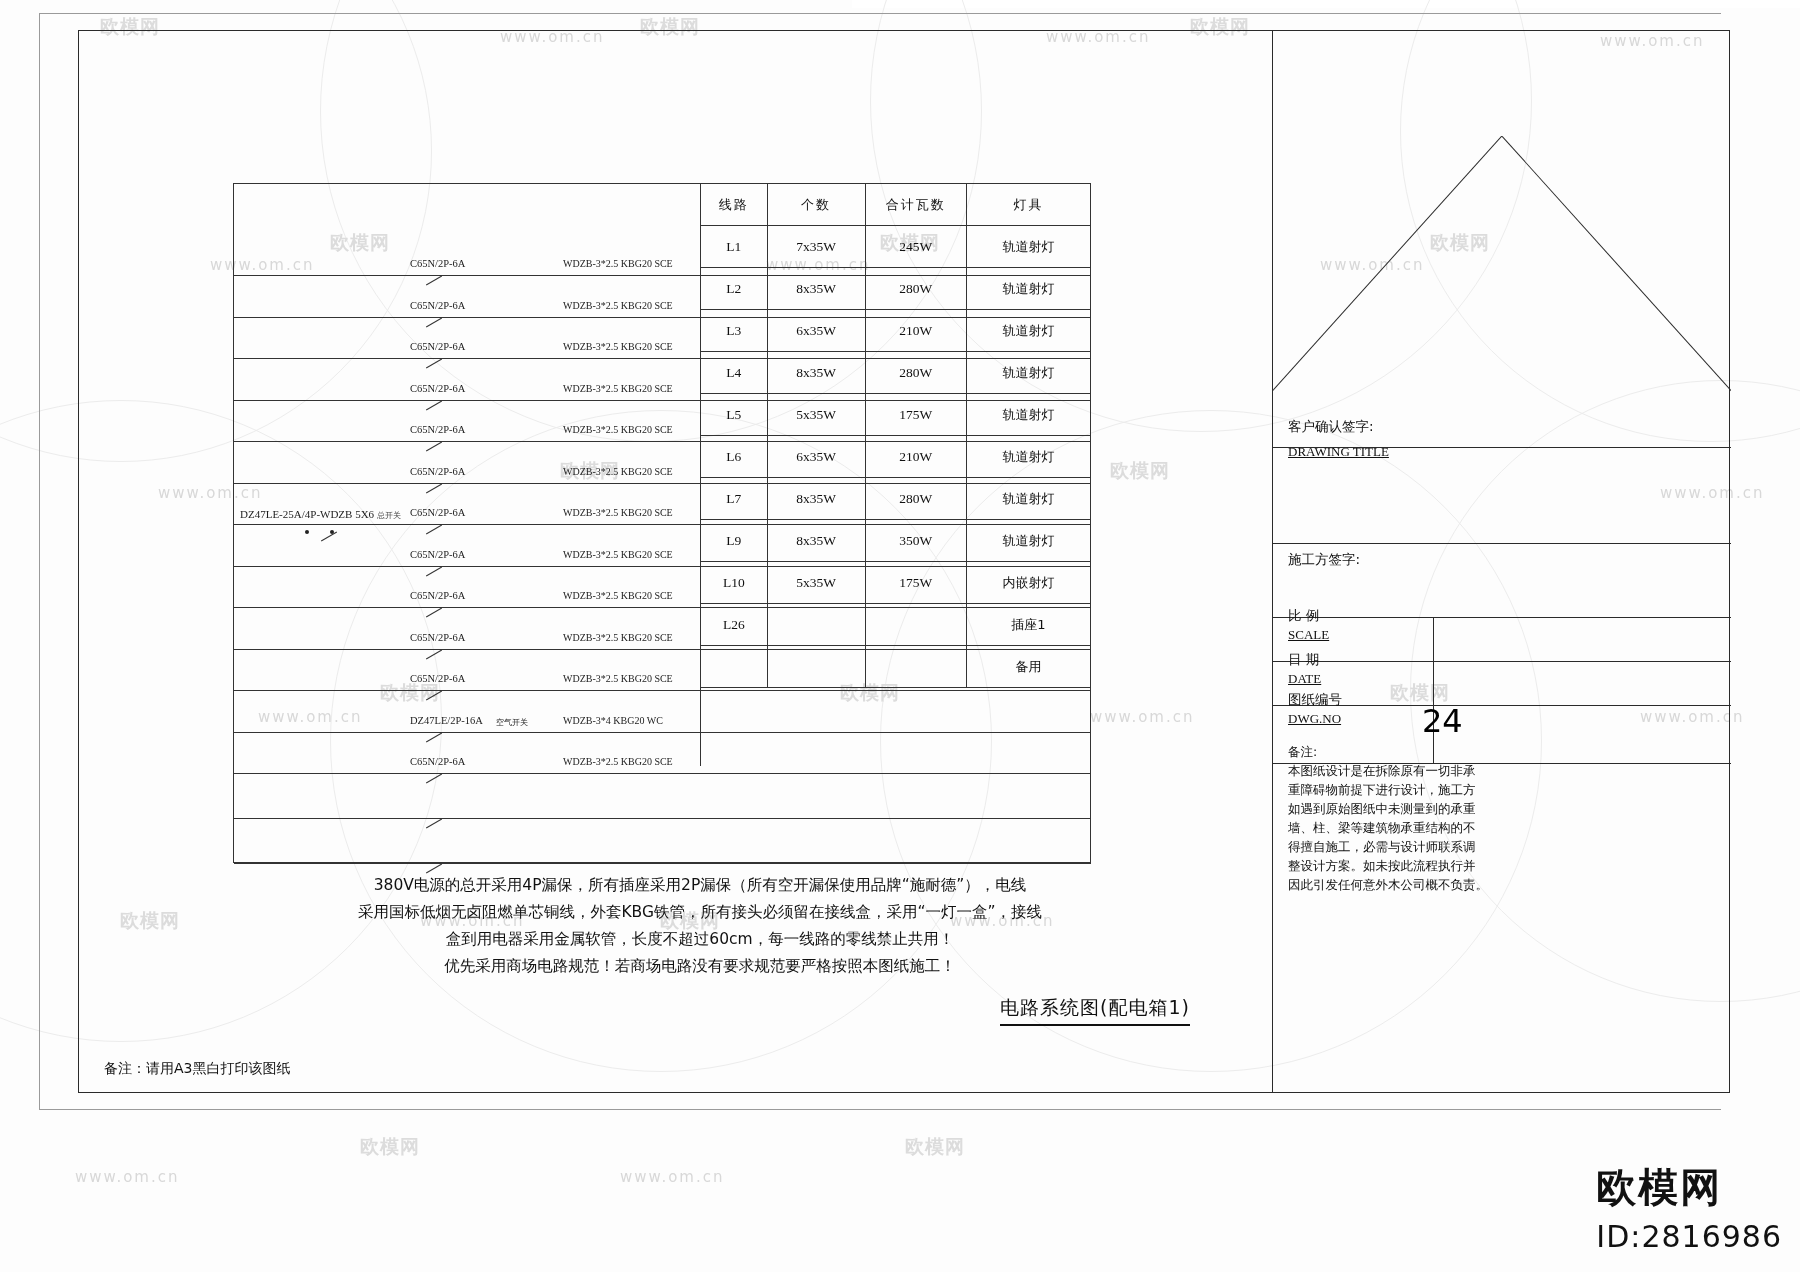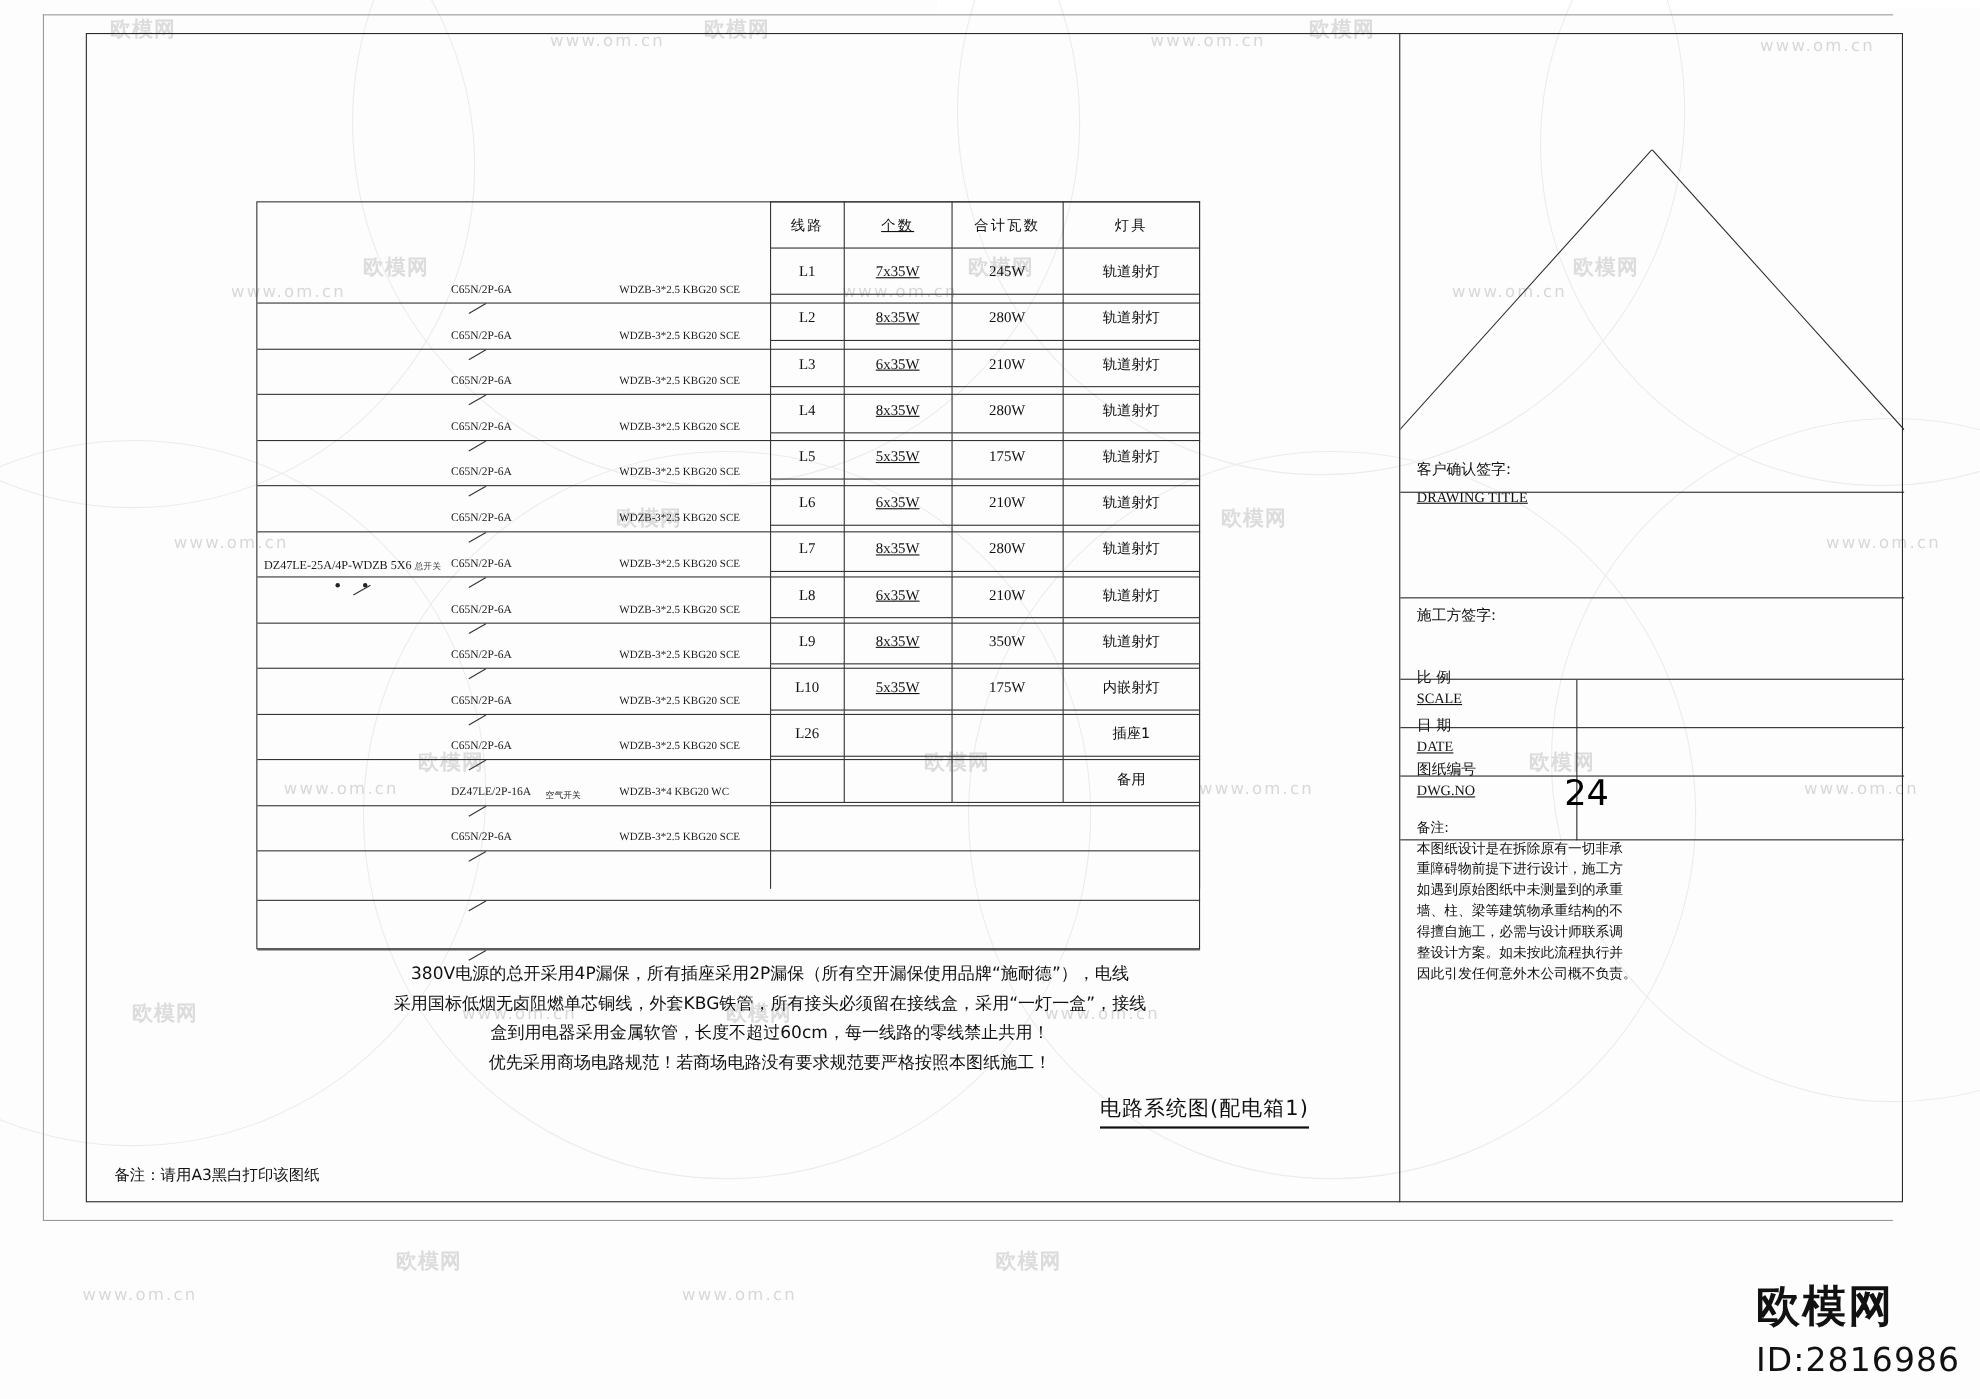--- a/index.html
+++ b/index.html
@@ -127,21 +127,21 @@
     border: 1px solid #333;
     text-align: center;
     font-size: 13.5px;
     color: #111;
     font-weight: normal;
     padding: 0;
     height: 41px;
   }
   .dt th { font-size: 14px; letter-spacing: 2px; }
   .col-l   { width: 68px; }
-  .col-n   { width: 100px; text-decoration: underline; }
+  .col-n   { width: 100px; }
   .col-w   { width: 104px; }
   .col-f   { width: 129px; }
   .dt .cn { font-family: "DejaVu Sans", sans-serif; font-size: 13px; }
   
   .notes {
     position: absolute;
     left: 300px; top: 872px;
     width: 800px;
     text-align: center;
     font-family: "DejaVu Sans", sans-serif;
@@ -424,26 +424,20 @@
           <td class="col-w">210W</td>
           <td class="col-f cn">轨道射灯</td>
         </tr>
         <tr>
           <td class="col-l">L7</td>
           <td class="col-n">8x35W</td>
           <td class="col-w">280W</td>
           <td class="col-f cn">轨道射灯</td>
         </tr>
         <tr>
-          <td class="col-l">L8</td>
-          <td class="col-n">6x35W</td>
-          <td class="col-w">210W</td>
-          <td class="col-f cn">轨道射灯</td>
-        </tr>
-        <tr>
           <td class="col-l">L9</td>
           <td class="col-n">8x35W</td>
           <td class="col-w">350W</td>
           <td class="col-f cn">轨道射灯</td>
         </tr>
         <tr>
           <td class="col-l">L10</td>
           <td class="col-n">5x35W</td>
           <td class="col-w">175W</td>
           <td class="col-f cn">内嵌射灯</td>

